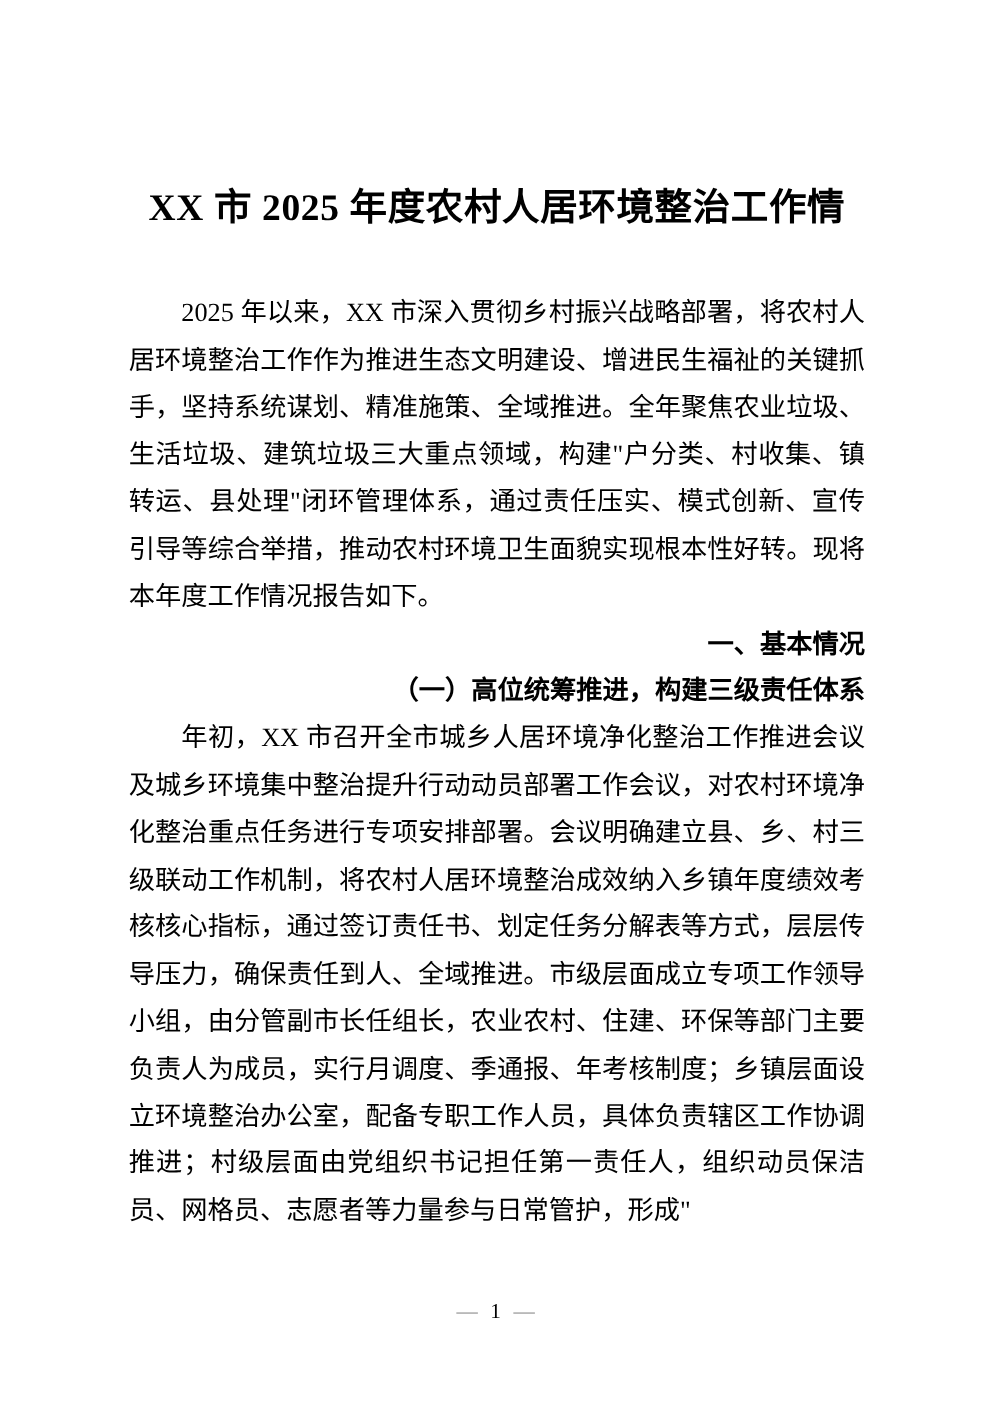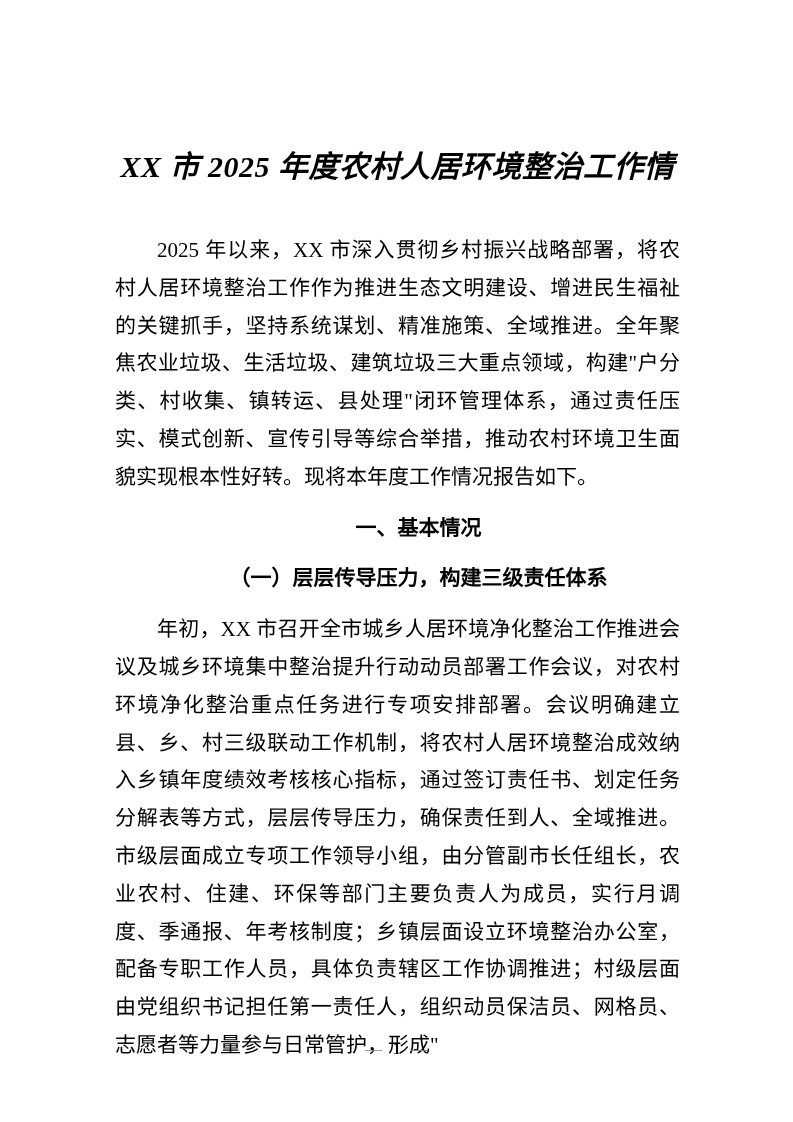--- a/index.html
+++ b/index.html
@@ -26,41 +26,40 @@
     top: 0;
     width: 589px;
   }
   .doc-title {
     margin: 145px 0 0 0;
     font-size: 30px;
     line-height: 43px;
     font-weight: bold;
     text-align: center;
     letter-spacing: 0.5px;
-    font-style: italic;
   }
   .doc-title .title-line { display: block; }
   .body-block {
     font-size: 21px;
     line-height: 37.8px;
     text-align: justify;
     text-justify: inter-ideograph;
   }
   p.body-block {
-    margin: 12px;
+    margin: 0;
     text-indent: 2em;
   }
   p.intro { margin-top: 44px; }
   .sec-heading, .sub-heading {
-    margin: 13px;
+    margin: 0;
     font-weight: bold;
     text-indent: 2em;
     font-size: 21px;
     line-height: 37.8px;
-    text-align: center;
+    text-align: right;
   }
   .page-footer {
     position: absolute;
     left: 0;
     top: 1038px;
     width: 793px;
     text-align: center;
     font-size: 17px;
     line-height: 22px;
   }
@@ -79,21 +78,21 @@
   <div class="content">
 
     <h1 class="doc-title">
       <span class="title-line">XX 市 2025 年度农村人居环境整治工作情</span>
     </h1>
 
     <p class="body-block intro">2025 年以来，XX 市深入贯彻乡村振兴战略部署，将农村人居环境整治工作作为推进生态文明建设、增进民生福祉的关键抓手，坚持系统谋划、精准施策、全域推进。全年聚焦农业垃圾、生活垃圾、建筑垃圾三大重点领域，构建"户分类、村收集、镇转运、县处理"闭环管理体系，通过责任压实、模式创新、宣传引导等综合举措，推动农村环境卫生面貌实现根本性好转。现将本年度工作情况报告如下。</p>
 
     <h2 class="sec-heading">一、基本情况</h2>
 
-    <h3 class="sub-heading">（一）层层传导压力，构建三级责任体系</h3>
+    <h3 class="sub-heading">（一）高位统筹推进，构建三级责任体系</h3>
 
     <p class="body-block">年初，XX 市召开全市城乡人居环境净化整治工作推进会议及城乡环境集中整治提升行动动员部署工作会议，对农村环境净化整治重点任务进行专项安排部署。会议明确建立县、乡、村三级联动工作机制，将农村人居环境整治成效纳入乡镇年度绩效考核核心指标，通过签订责任书、划定任务分解表等方式，层层传导压力，确保责任到人、全域推进。市级层面成立专项工作领导小组，由分管副市长任组长，农业农村、住建、环保等部门主要负责人为成员，实行月调度、季通报、年考核制度；乡镇层面设立环境整治办公室，配备专职工作人员，具体负责辖区工作协调推进；村级层面由党组织书记担任第一责任人，组织动员保洁员、网格员、志愿者等力量参与日常管护，形成"</p>
 
   </div>
 
   <div class="page-footer">
     <span class="footer-dash">—</span><span class="footer-num">1</span><span class="footer-dash">—</span>
   </div>
 </div>
 

